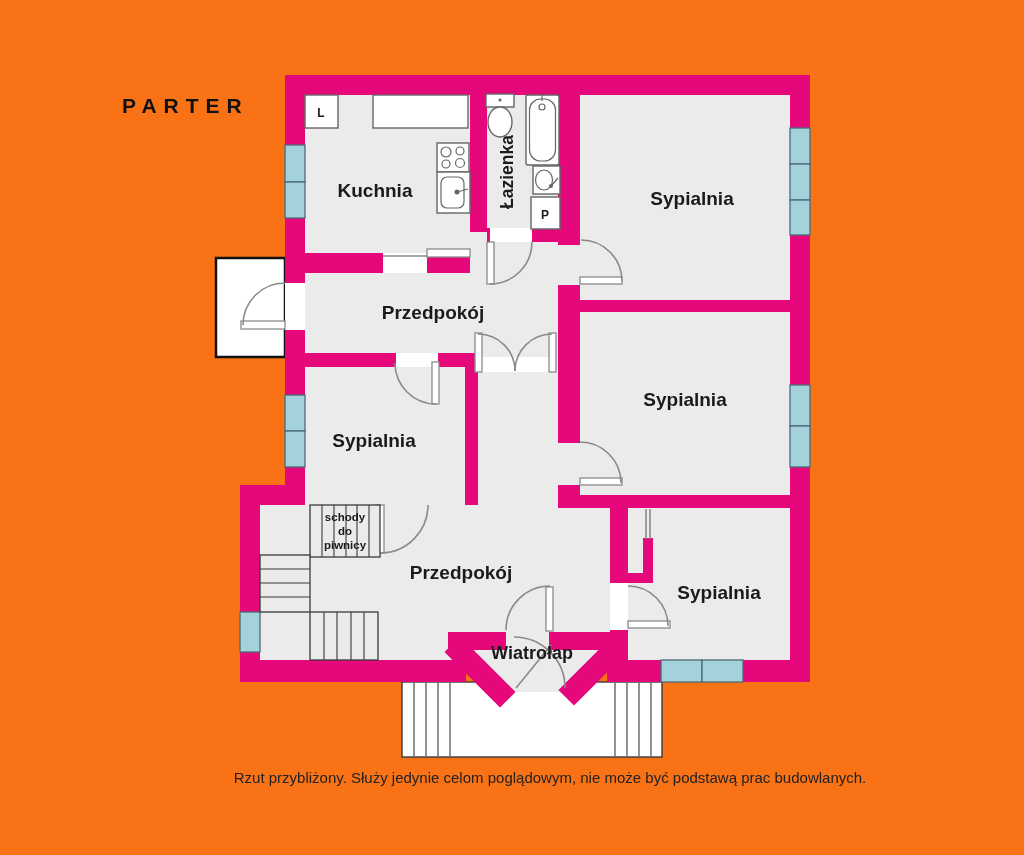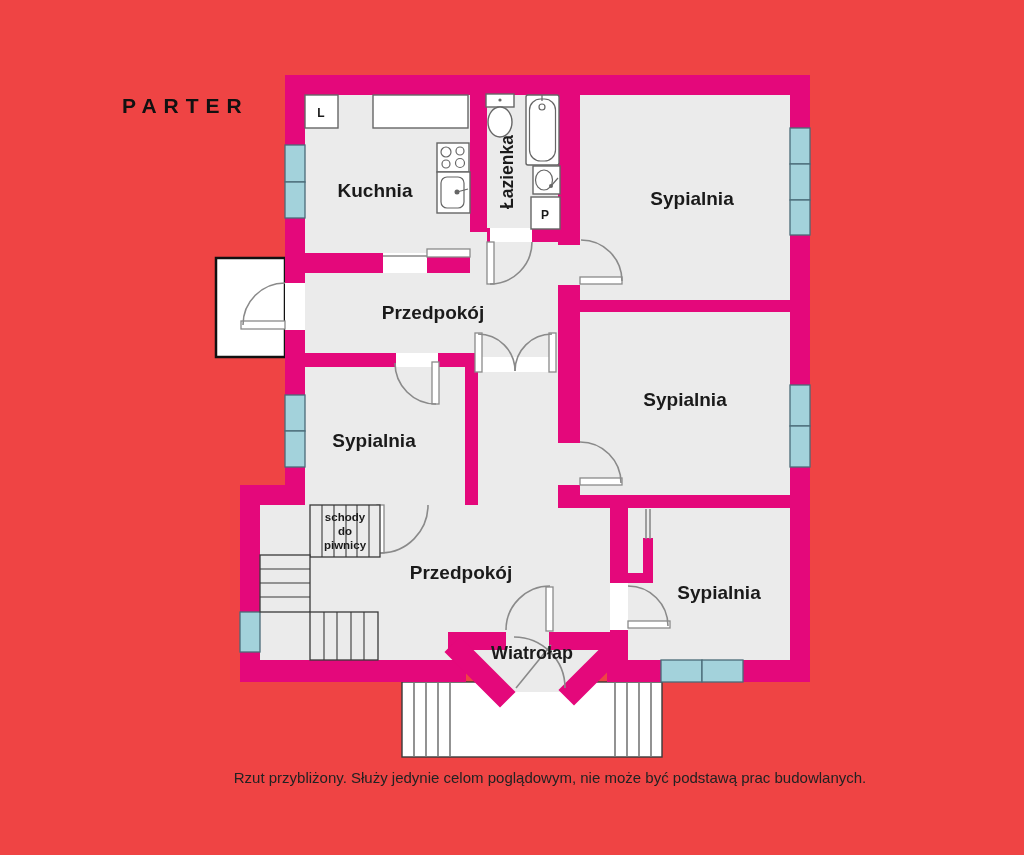--- a/index.html
+++ b/index.html
@@ -1,16 +1,16 @@
 <!DOCTYPE html>
 <html style="--wall: #E4087B; --window: #A3D2DB; --window_border: #4A6B78; --floor: #EBEBEB; --door: #8A8A8A; --porch_border: #111111; --stair: #3A3A3A; --fixture: #666666; --text: #1A1A1A;"><head>
 <meta charset="utf-8">
 <style>
   html,body{margin:0;padding:0;background:#fff;}
-  #stage{position:relative;width:1024px;height:855px;background:#ef4444;overflow:hidden;
+  #stage{position:relative;width:1024px;height:855px;background:#f97316;overflow:hidden;
          font-family:"Liberation Sans",sans-serif;}
   svg{position:absolute;left:0;top:0;}
   .wall{fill:var(--wall);}
   .floor{fill:var(--floor);}
   .opening{fill:#ffffff;}
   .window-pane{fill:var(--window);stroke:var(--window_border);stroke-width:1.3;}
   .door-arc{fill:none;stroke:var(--door);stroke-width:1.6;}
   .door-leaf{fill:#ffffff;stroke:var(--door);stroke-width:1.3;}
   .door-line{stroke:var(--door);stroke-width:1.6;}
   .chamfer{stroke:var(--wall);stroke-width:22;stroke-linecap:square;}

